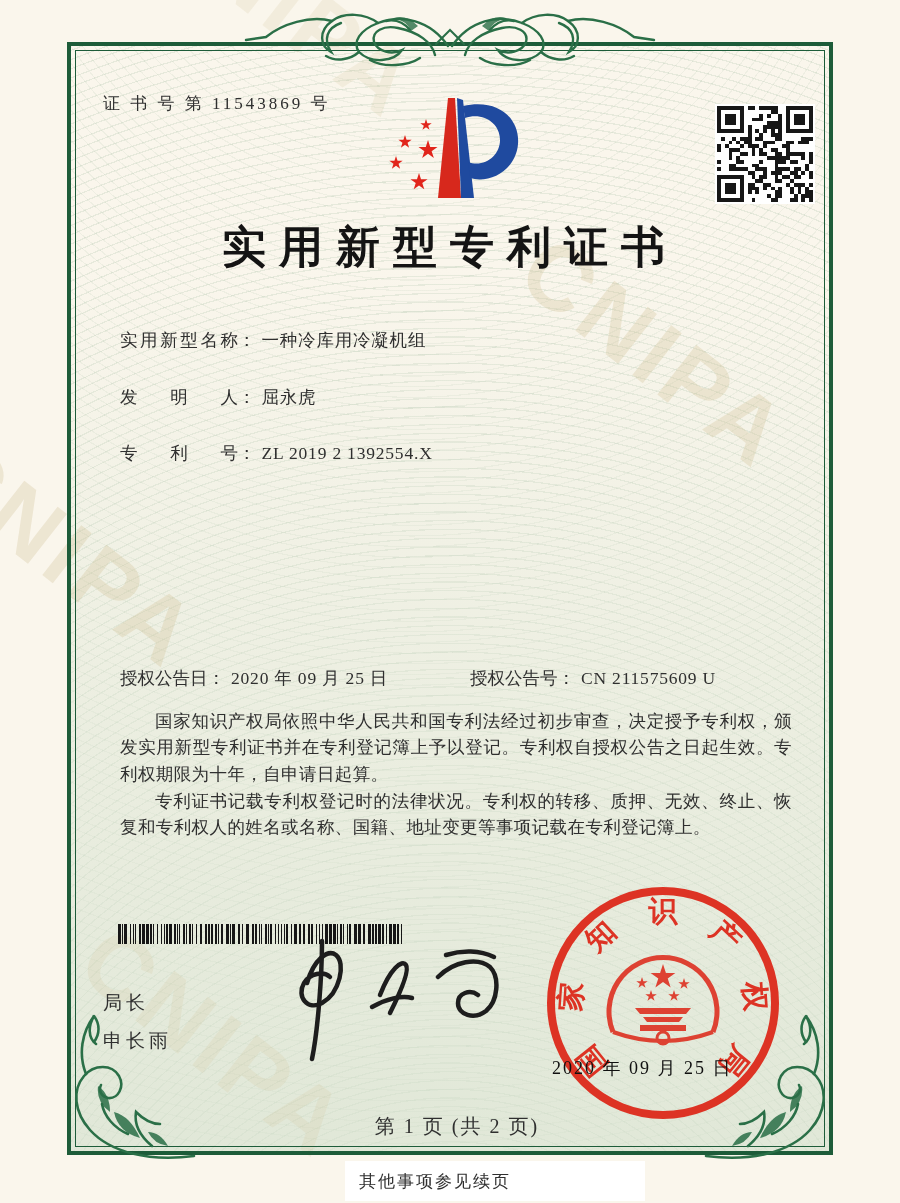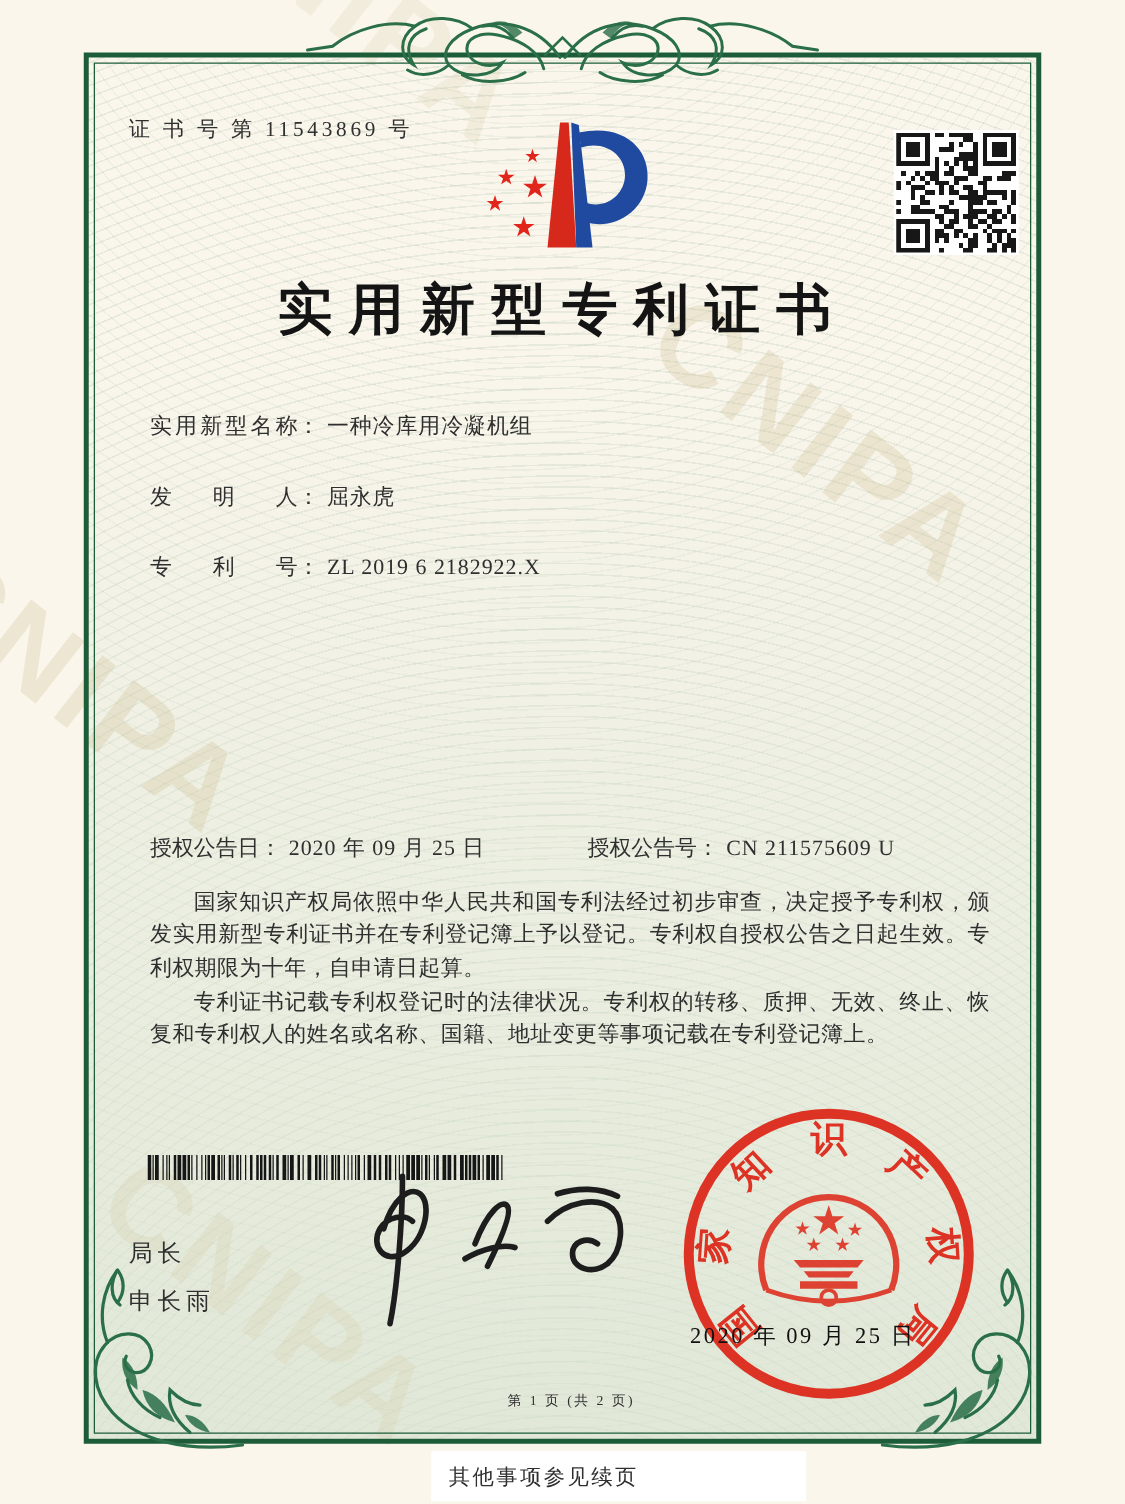--- a/index.html
+++ b/index.html
@@ -56,21 +56,21 @@
     text-align:justify;text-indent:2em;z-index:3;letter-spacing:.4px;
   }
   
   .barcode{position:absolute;left:118px;top:924px;width:290px;height:20px;overflow:hidden;white-space:nowrap;z-index:3;font-size:0;}
   .barcode i{display:inline-block;height:20px;background:#161616;}
   .signer-title{position:absolute;left:103px;top:990px;font-size:19px;letter-spacing:4px;z-index:3;}
   .signer-name{position:absolute;left:103px;top:1028px;font-size:19px;letter-spacing:4px;z-index:3;text-align:center;}
   .signature{position:absolute;left:252px;top:935px;z-index:4;}
   .seal{position:absolute;left:540px;top:880px;z-index:2;opacity:.95;}
   .seal-date{position:absolute;left:552px;top:1056px;font-size:18px;color:#101010;letter-spacing:2px;z-index:4;}
-  .page-info{position:absolute;left:14px;right:0;top:1113px;text-align:center;font-size:11px;letter-spacing:2px;z-index:3;}
+  .page-info{position:absolute;left:14px;right:0;top:1113px;text-align:center;font-size:20px;letter-spacing:2px;z-index:3;}
   .note-box{
     position:absolute;left:345px;top:1161px;width:300px;height:40px;background:#ffffff;
     box-sizing:border-box;padding:9px 0 16px 14px;font-size:17px;letter-spacing:2px;z-index:5;
   }
 </style>
 </head>
 <body>
 
 <div class="page">
 
@@ -454,21 +454,21 @@
 
   <div class="title">实用新型专利证书</div>
 
   <div class="row" style="top:385px">
     <span class="flabel">发明人</span><span class="fcolon">：</span><span class="fvalue">屈永虎</span>
   </div>
   <div class="row" style="top:328px">
     <span class="flabel">实用新型名称</span><span class="fcolon">：</span><span class="fvalue">一种冷库用冷凝机组</span>
   </div>
   <div class="row" style="top:441px">
-    <span class="flabel">专利号</span><span class="fcolon">：</span><span class="fvalue">ZL 2019 6 2182922.X</span>
+    <span class="flabel">专利号</span><span class="fcolon">：</span><span class="fvalue">ZL 2019 2 1392554.X</span>
   </div>
   <div class="row" style="top:666px">
     <span>授权公告日</span><span class="fcolon">：</span><span class="fvalue">2020 年 09 月 25 日</span>
     <span class="grant2">
       <span>授权公告号</span><span class="fcolon">：</span><span class="fvalue">CN 211575609 U</span>
     </span>
   </div>
 
   <p class="para" style="top:690px">国家知识产权局依照中华人民共和国专利法经过初步审查，决定授予专利权，颁发实用新型专利证书并在专利登记簿上予以登记。专利权自授权公告之日起生效。专利权期限为十年，自申请日起算。</p>
   <p class="para" style="top:770px">专利证书记载专利权登记时的法律状况。专利权的转移、质押、无效、终止、恢复和专利权人的姓名或名称、国籍、地址变更等事项记载在专利登记簿上。</p>

